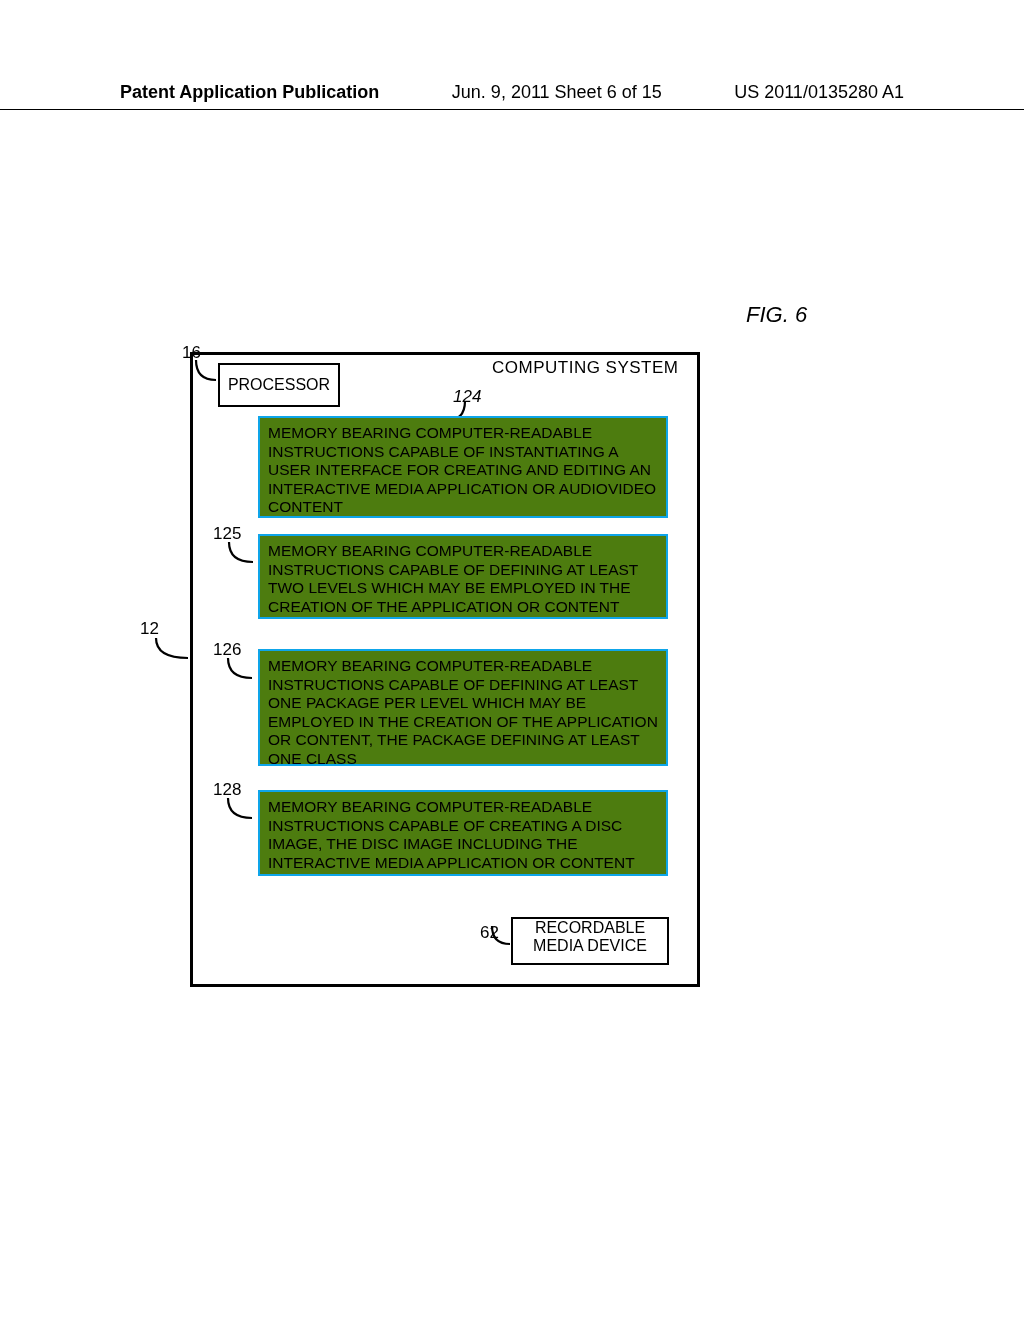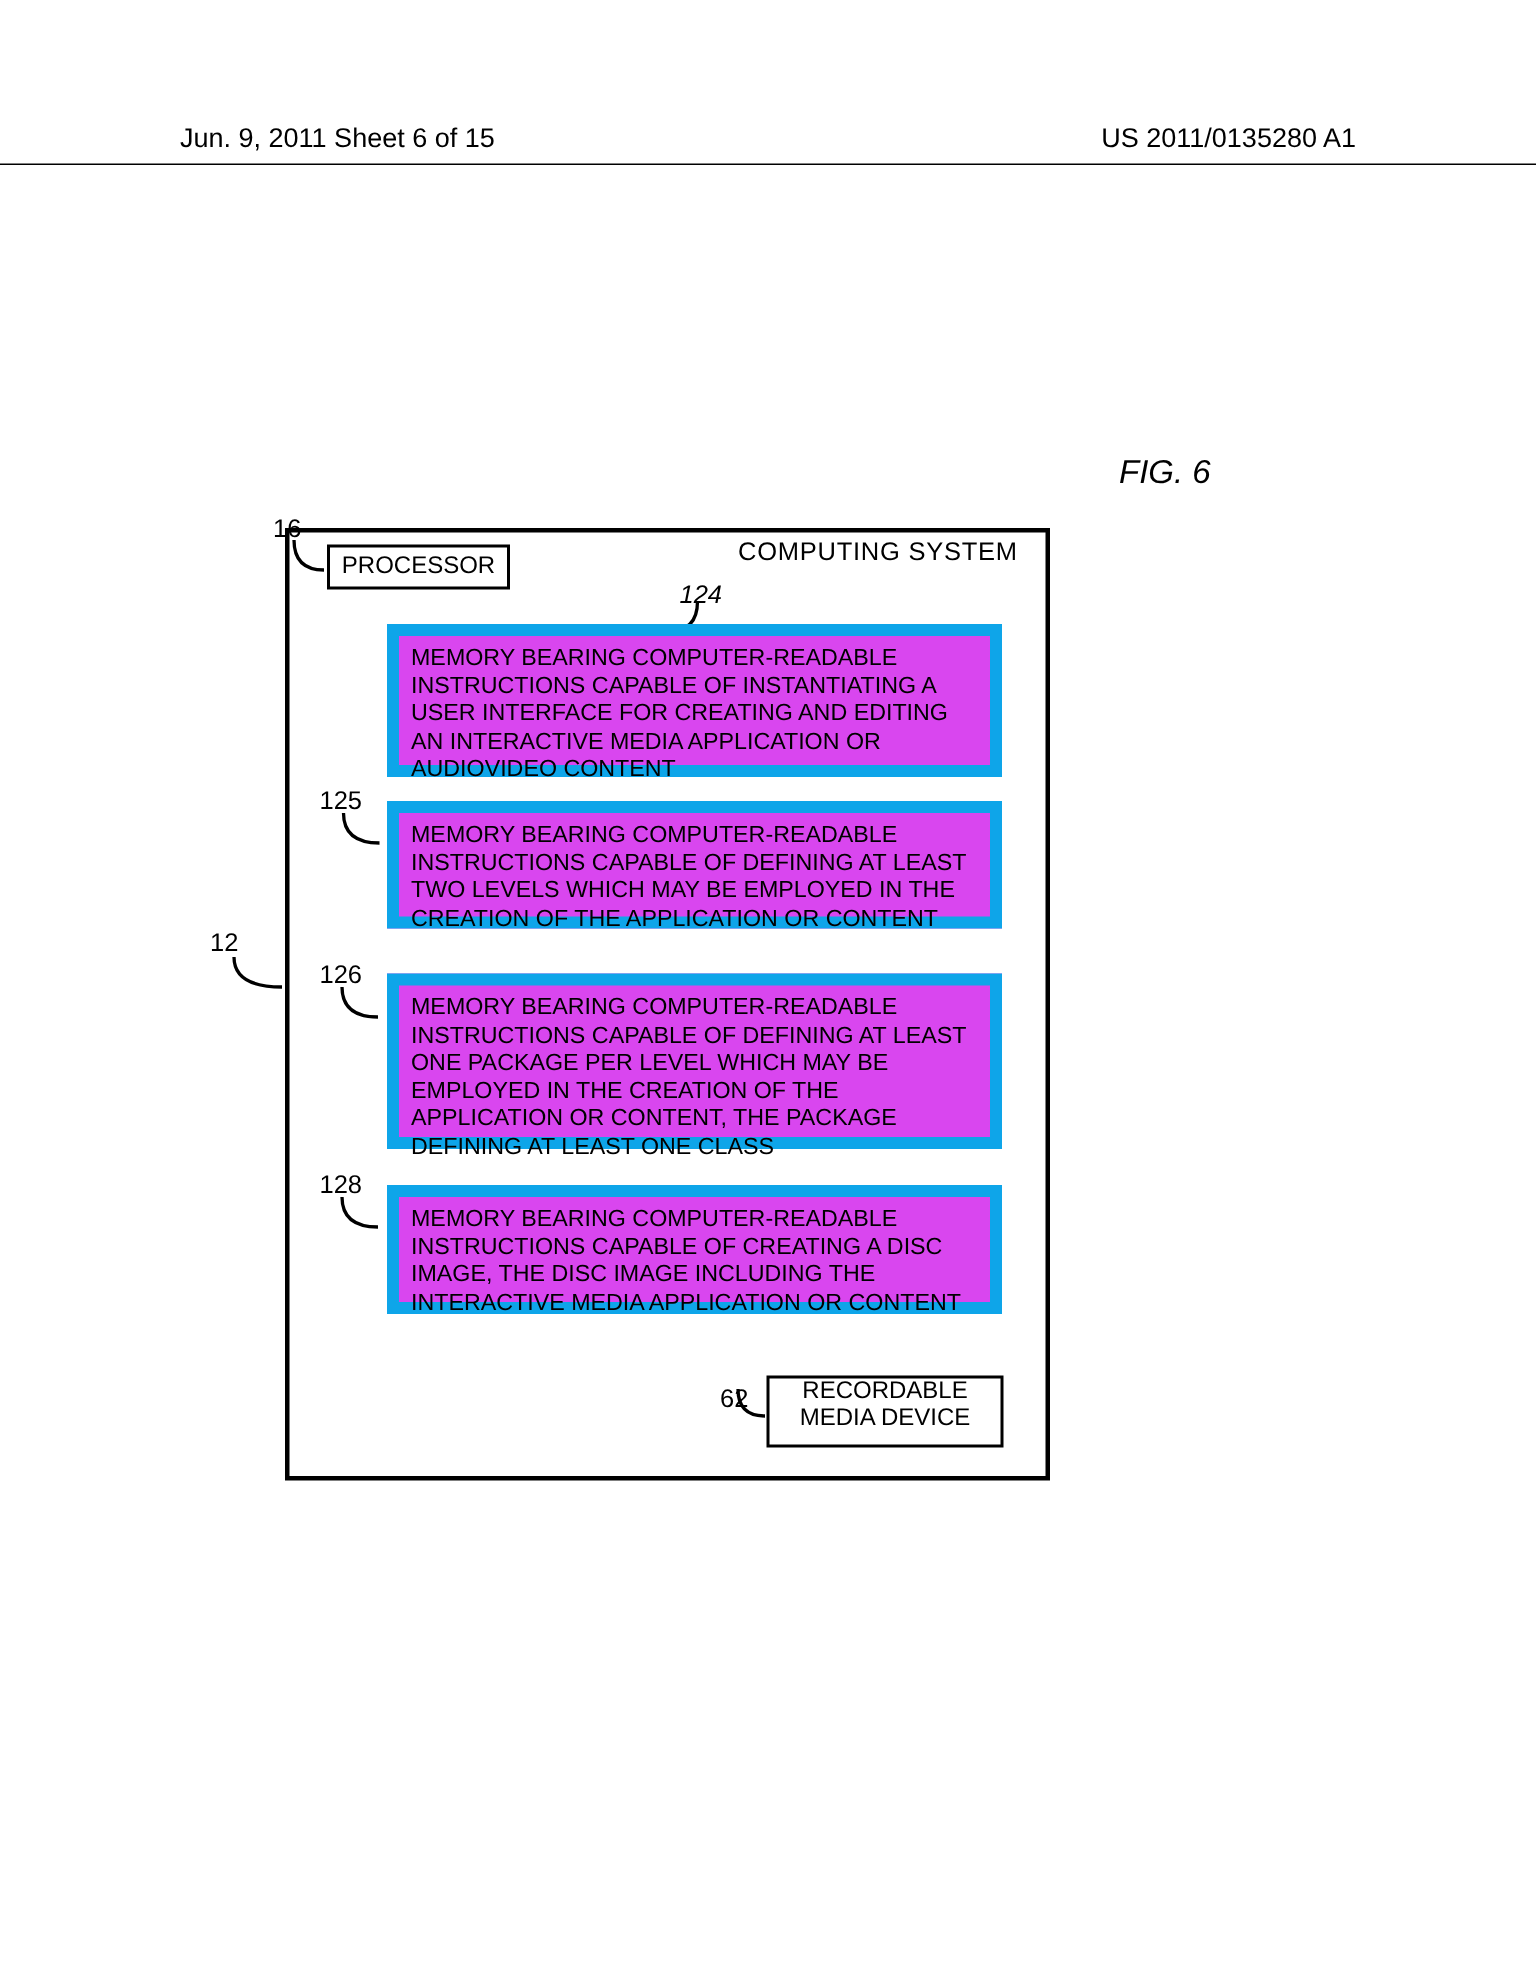--- a/index.html
+++ b/index.html
@@ -48,21 +48,21 @@
       top: 358px;
       left: 492px;
       font-size: 17px;
       letter-spacing: 0.5px;
     }
     .processor-box {
       position: absolute;
       top: 363px;
       left: 218px;
       width: 122px;
-      height: 30px;
+      height: 44px;
       border: 2px solid #000;
       display: flex;
       align-items: center;
       justify-content: center;
       font-size: 16px;
       background: white;
     }
     .ref-16 {
       position: absolute;
       top: 343px;
@@ -98,25 +98,25 @@
     }
     .curve-124 {
       position: absolute;
       top: 399px;
       left: 443px;
       width: 26px;
       height: 26px;
     }
     .mem-box {
       position: absolute;
-      border: 8px solid #0ea5e9;
+      border: 2px solid #0ea5e9;
       padding: 6px 8px;
       font-size: 15.5px;
       line-height: 1.2;
-      background: #d946ef;
+      background: #4d7c0f;
     }
     .mem-124 { top: 416px; left: 258px; width: 410px; height: 102px; }
     .mem-125 { top: 534px; left: 258px; width: 410px; height: 85px; }
     .mem-126 { top: 649px; left: 258px; width: 410px; height: 117px; }
     .mem-128 { top: 790px; left: 258px; width: 410px; height: 86px; }
     .ref-125 { position: absolute; top: 524px; left: 213px; font-size: 17px; }
     .curve-125 { position: absolute; top: 540px; left: 225px; width: 30px; height: 26px; }
     .ref-126 { position: absolute; top: 640px; left: 213px; font-size: 17px; }
     .curve-126 { position: absolute; top: 656px; left: 224px; width: 30px; height: 26px; }
     .ref-128 { position: absolute; top: 780px; left: 213px; font-size: 17px; }
@@ -137,20 +137,21 @@
       background: white;
     }
     .ref-62 { position: absolute; top: 907px; left: 480px; font-size: 17px; margin-top: 16px; }
     .curve-62 { position: absolute; top: 924px; left: 488px; width: 24px; height: 24px; }
   </style>
 </head>
 <body>
 
 <div class="header">
   <div class="header-text">
+    <span class="header-left">Patent Application Publication</span>
     <span class="header-mid">Jun. 9, 2011  Sheet 6 of 15</span>
     <span class="header-right">US 2011/0135280 A1</span>
   </div>
 </div>
 
 <div class="fig-label">FIG. 6</div>
 
 <div class="computing-system"></div>
 <div class="cs-label">COMPUTING SYSTEM</div>
 

